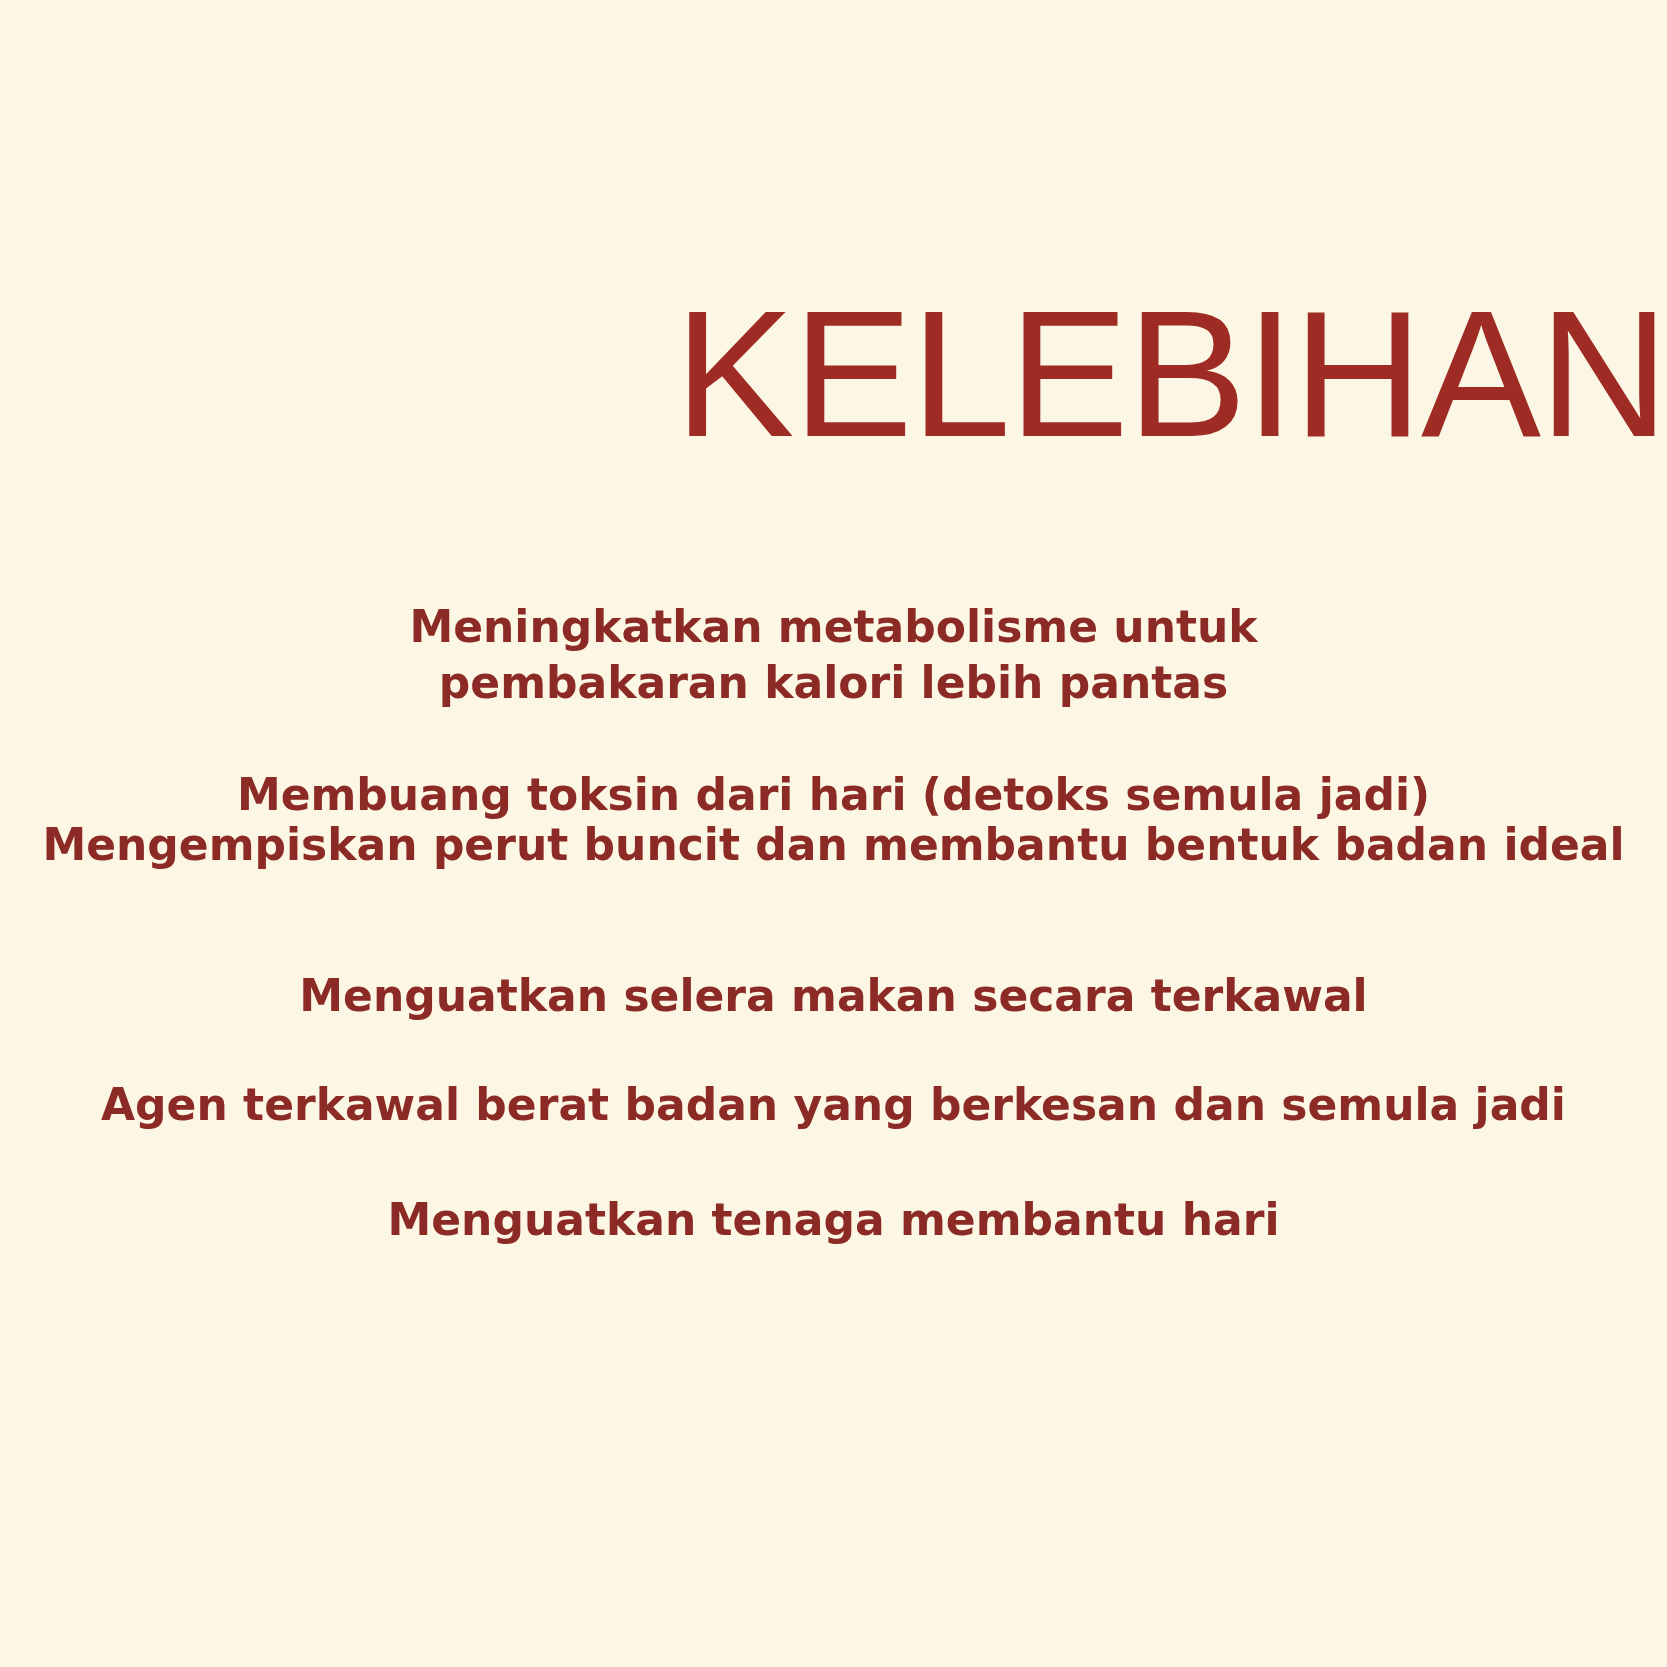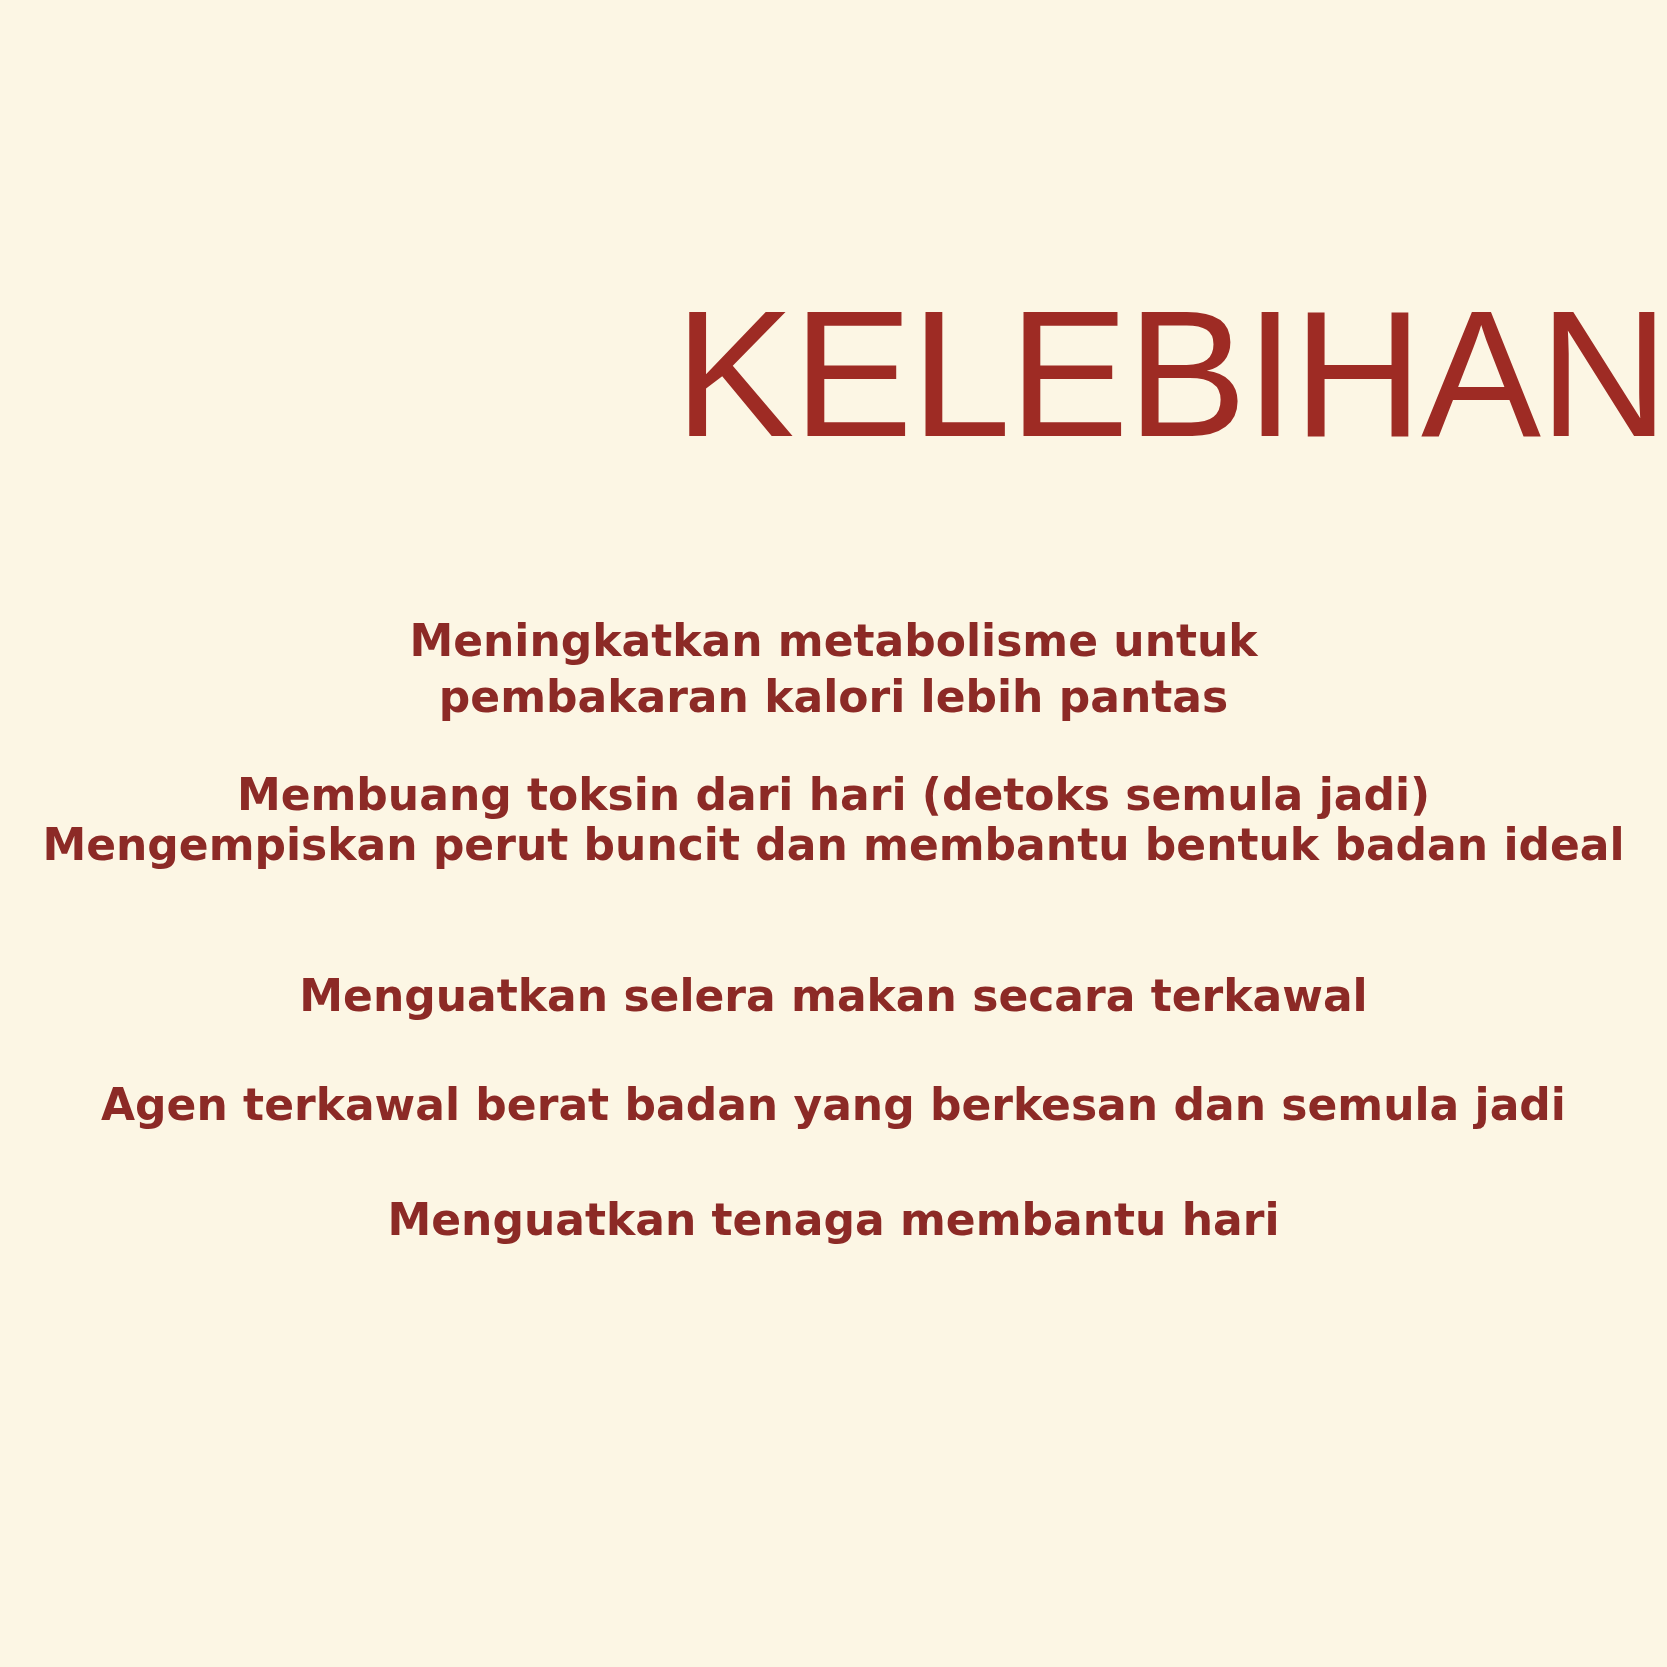--- a/index.html
+++ b/index.html
@@ -40,21 +40,21 @@
     right: 0;
     transform: translateY(-50%);
     text-align: center;
     font-family: "DejaVu Sans", sans-serif;
     font-weight: bold;
     font-size: 44px;
     line-height: 56px;
     color: var(--body-color, #8C2A26);
     white-space: pre-line;
   }
-  .benefit-1 { top: 669px; }
+  .benefit-1 { top: 655px; }
   .benefit-2 { top: 795px; white-space: nowrap; }
   .benefit-3 { top: 845px; white-space: nowrap; }
   .benefit-4 { top: 996px; white-space: nowrap; }
   .benefit-5 { top: 1105px; white-space: nowrap; }
   .benefit-6 { top: 1220px; white-space: nowrap; }
 </style>
 </head>
 <body>
 
 <div class="poster">

